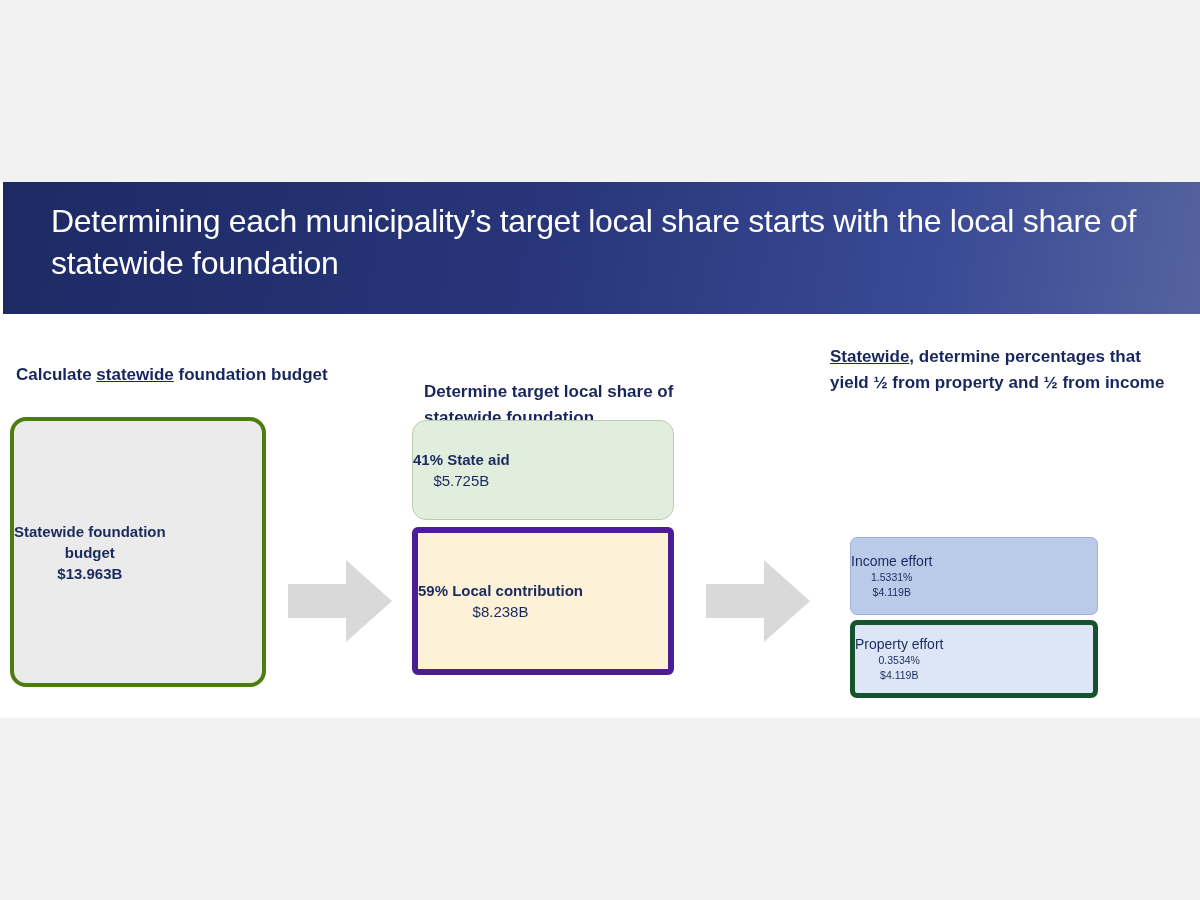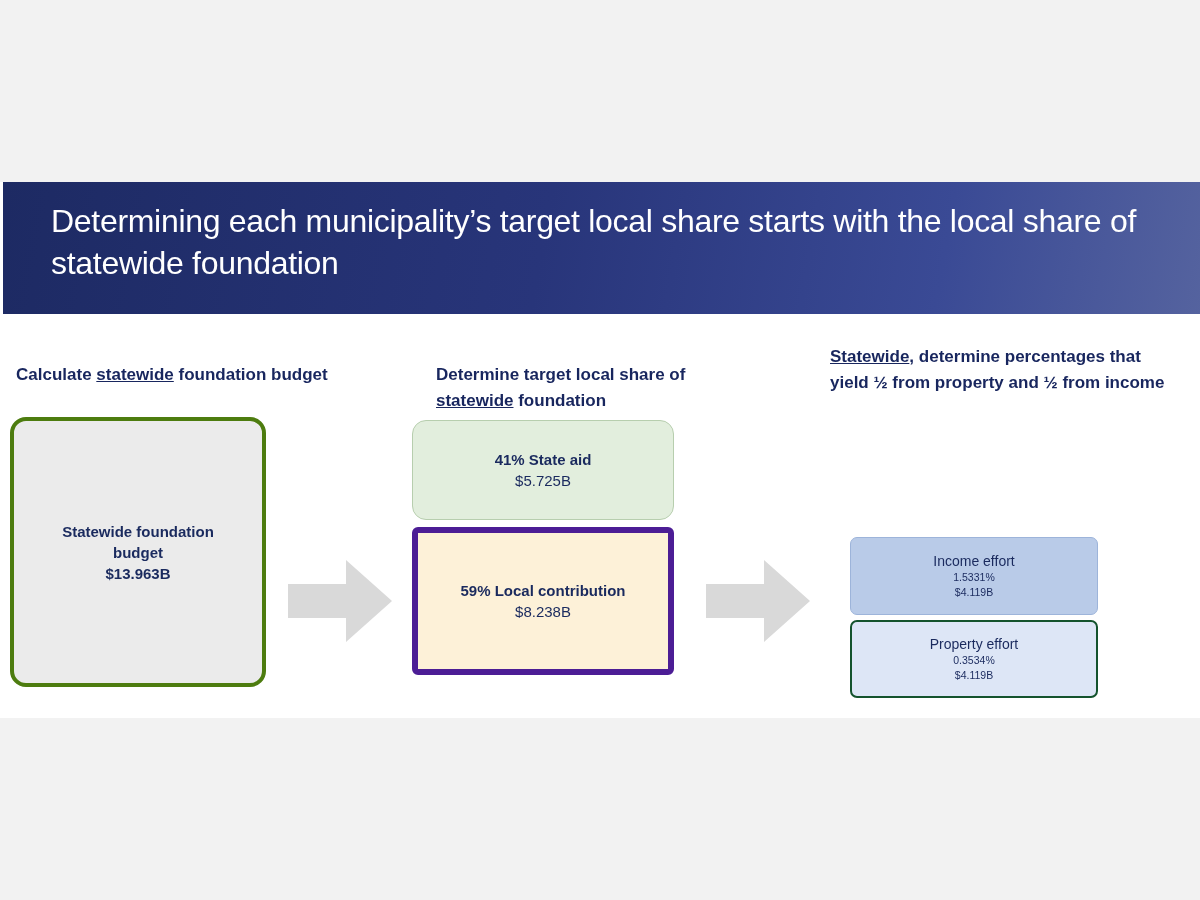--- a/index.html
+++ b/index.html
@@ -45,29 +45,29 @@
   
   .col-head {
     position: absolute;
     color: #18265e;
     font-size: 17px;
     font-weight: bold;
     line-height: 26px;
   }
   .col-head u { text-decoration: underline; }
   #head-1 { left: 16px;  top: 180px; width: 330px; }
-  #head-2 { left: 424px; top: 180px; width: 300px; margin-left: 12px; }
+  #head-2 { left: 424px; top: 197px; width: 300px; }
   #head-3 { left: 830px; top: 162px; width: 350px; }
   
   .box {
     position: absolute;
     box-sizing: border-box;
     display: flex;
     align-items: center;
-    justify-content: center;
+    justify-content: flex-start;
     text-align: center;
     color: #1a2a5e;
   }
   #box-foundation {
     left: 10px;
     top: 235px;
     width: 256px;
     height: 270px;
     background: #ebebeb;
     border: 4px solid #4d7c0f;
@@ -111,21 +111,21 @@
     border-radius: 7px;
     font-size: 14px;
     line-height: 18px;
   }
   #box-property {
     left: 850px;
     top: 438px;
     width: 248px;
     height: 78px;
     background: #dde6f6;
-    border: 2px solid #14532d;
+    border: 5px solid #14532d;
     border-radius: 7px;
     font-size: 14px;
     line-height: 18px;
   }
   .effort-title { font-weight: normal; font-size: 14px; }
   .effort-sub { font-size: 10.5px; line-height: 15px; }
   
   .arrow {
     position: absolute;
     width: 104px;

